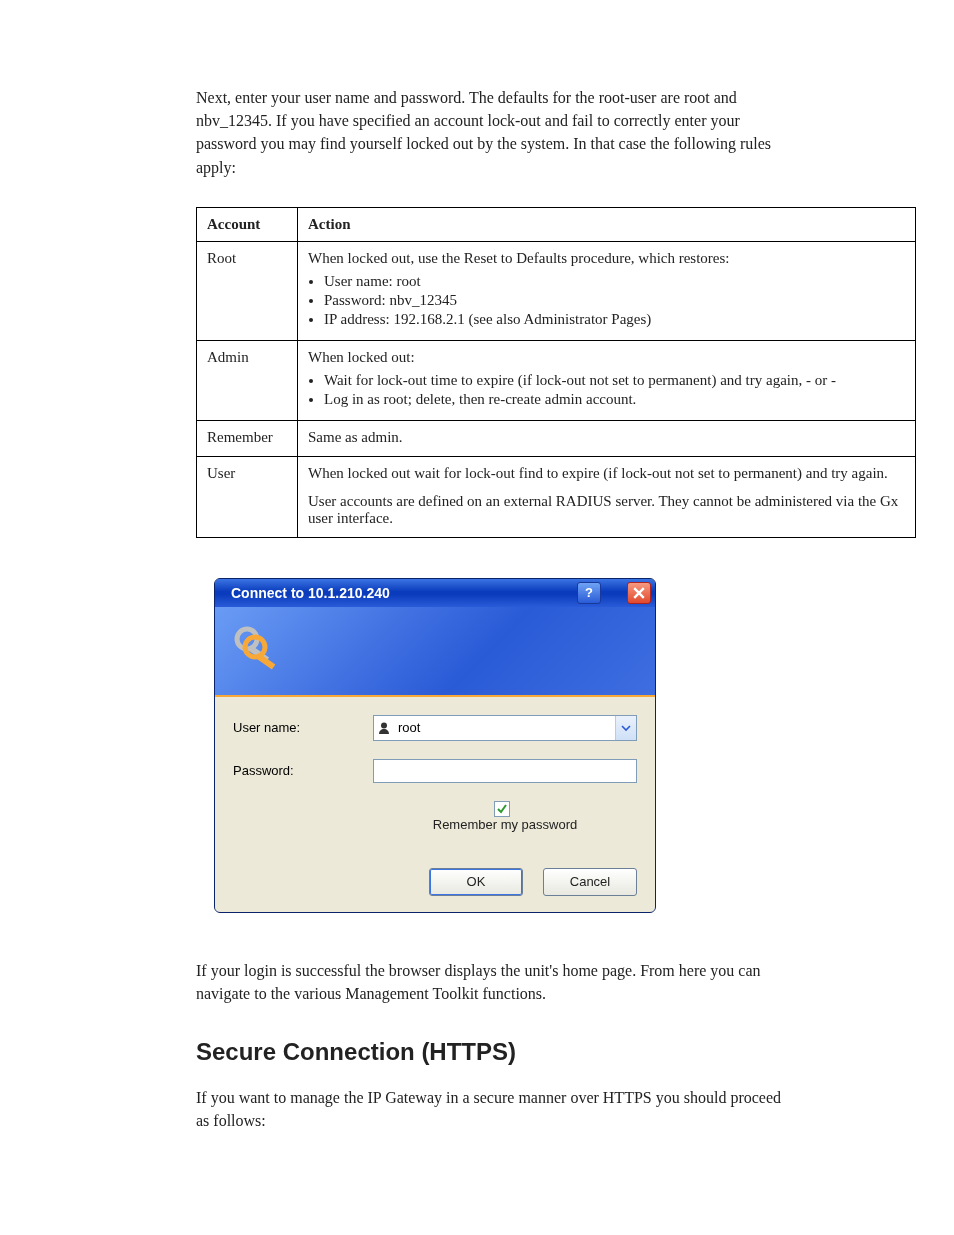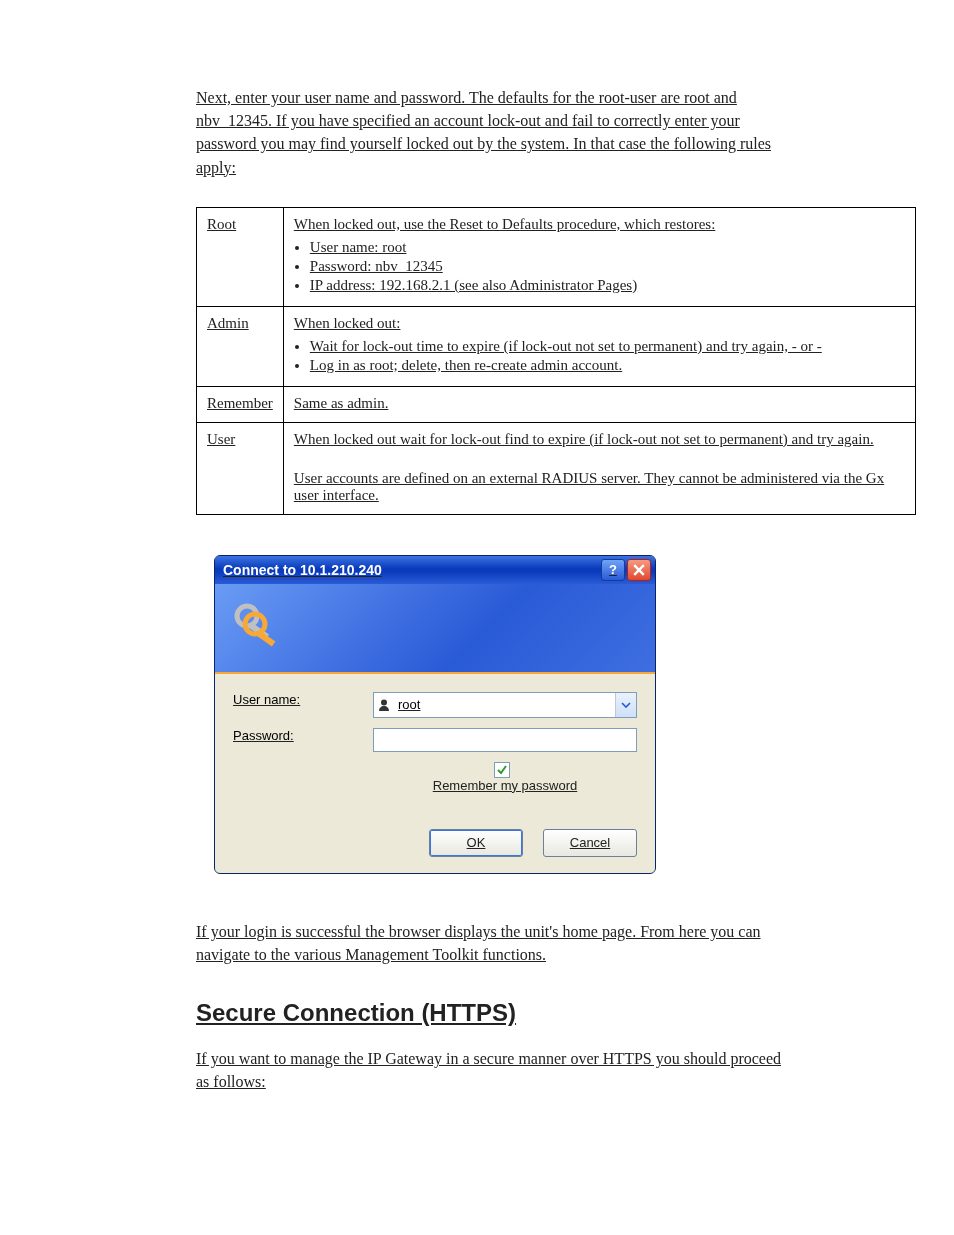--- a/index.html
+++ b/index.html
@@ -3,21 +3,20 @@
 <meta charset="utf-8">
 <style>
   html, body { margin:0; padding:0; background:#fff; }
   .page {
     width: 798px;
     margin: 0 auto;
     font-family: Arial, Helvetica, sans-serif;
     color:#222;
     box-sizing:border-box;
     padding: 70px 90px 60px 118px;
-    text-decoration: underline;
   }
   .intro {
     font-family: "Times New Roman", Times, serif;
     font-size: 16px;
     line-height: 1.45;
     margin-bottom: 28px;
   }
   table.lockout {
     width: 720px;
     border-collapse: collapse;
@@ -47,23 +46,24 @@
     border: 1px solid #0a246a;
     border-radius: 6px;
     overflow:hidden;
     box-shadow: 0 0 0 1px #2b5fcf inset;
     font-family: Tahoma, Arial, sans-serif;
     background:#ece9d8;
   }
   .titlebar {
     display:flex; align-items:center;
     height:28px;
-    padding:0 4px 0 8px;
+    padding:0 4px 0 16px;
     background: linear-gradient(#3b74e3,#0a3bbc 45%,#0a3bbc 55%,#2a5bd7);
     color:#fff;
+    gap:24px;
   }
   .titlebar .title { flex:1; font-size:14px; font-weight:bold; }
   .tbtn {
     width:22px; height:20px;
     margin-left:2px;
     border-radius:3px;
     display:flex; align-items:center; justify-content:center;
     font-size:13px; font-weight:bold;
     color:#fff;
   }
@@ -77,21 +77,21 @@
     position:relative;
     display:flex; align-items:center;
     border-bottom:2px solid #f7a836;
   }
   .keys-icon { margin-left:12px; }
   .body {
     padding: 18px 18px 16px 18px;
     background:#ece9d8;
   }
   .role { font-size:13px; color:#000; margin-bottom:14px; }
-  .row { display:flex; align-items:flex-start; margin-bottom:10px; }
+  .row { display:flex; align-items:center; margin-bottom:18px; }
   .row-label { width:140px; font-size:13px; color:#000; }
   .combo {
     flex:1; display:flex; align-items:center;
     height:24px;
     background:#fff; border:1px solid #7f9db9;
   }
   .combo .user-ic { width:20px; display:flex; align-items:center; justify-content:center; }
   .combo input {
     flex:1; border:none; outline:none;
     font-size:13px; font-family:Tahoma, Arial, sans-serif;
@@ -140,20 +140,24 @@
   .footer .ftxt { flex:1; font-family:"Times New Roman", serif; font-style:italic; color:#555; }
 </style>
 </head>
 <body>
 <div class="page">
 
 <p class="intro">Next, enter your user name and password. The defaults for the root-user are root and nbv_12345. If you have specified an account lock-out and fail to correctly enter your password you may find yourself locked out by the system. In that case the following rules apply:</p>
 
 <table class="lockout">
   <tbody>
+        <tr>
+    <th style="width:80px">Account</th>
+    <th>Action</th>
+  </tr>
 
   <tr>
     <td>Root</td>
     <td>
       <div>When locked out, use the Reset to Defaults procedure, which restores:</div>
       <ul class="small">
         <li>User name: root</li>
         <li>Password: nbv_12345</li>
         <li>IP address: 192.168.2.1 (see also Administrator Pages)</li>
       </ul>
@@ -173,21 +177,21 @@
 
   <tr>
     <td>Remember</td>
     <td>Same as admin.</td>
   </tr>
 
   <tr>
     <td>User</td>
     <td>
       <div>When locked out wait for lock-out find to expire (if lock-out not set to permanent) and try again.</div>
-      <div style="margin-top:22px">User accounts are defined on an external RADIUS server. They cannot be administered via the Gx user interface.</div>
+      <div style="margin-top:11px">User accounts are defined on an external RADIUS server. They cannot be administered via the Gx user interface.</div>
     </td>
   </tr>
 </tbody>
     </table>
 
 <div class="dialog-wrap">
   <div class="winbox">
     <div class="titlebar">
       <span class="title">Connect to 10.1.210.240</span>
       <div class="tbtn help">

